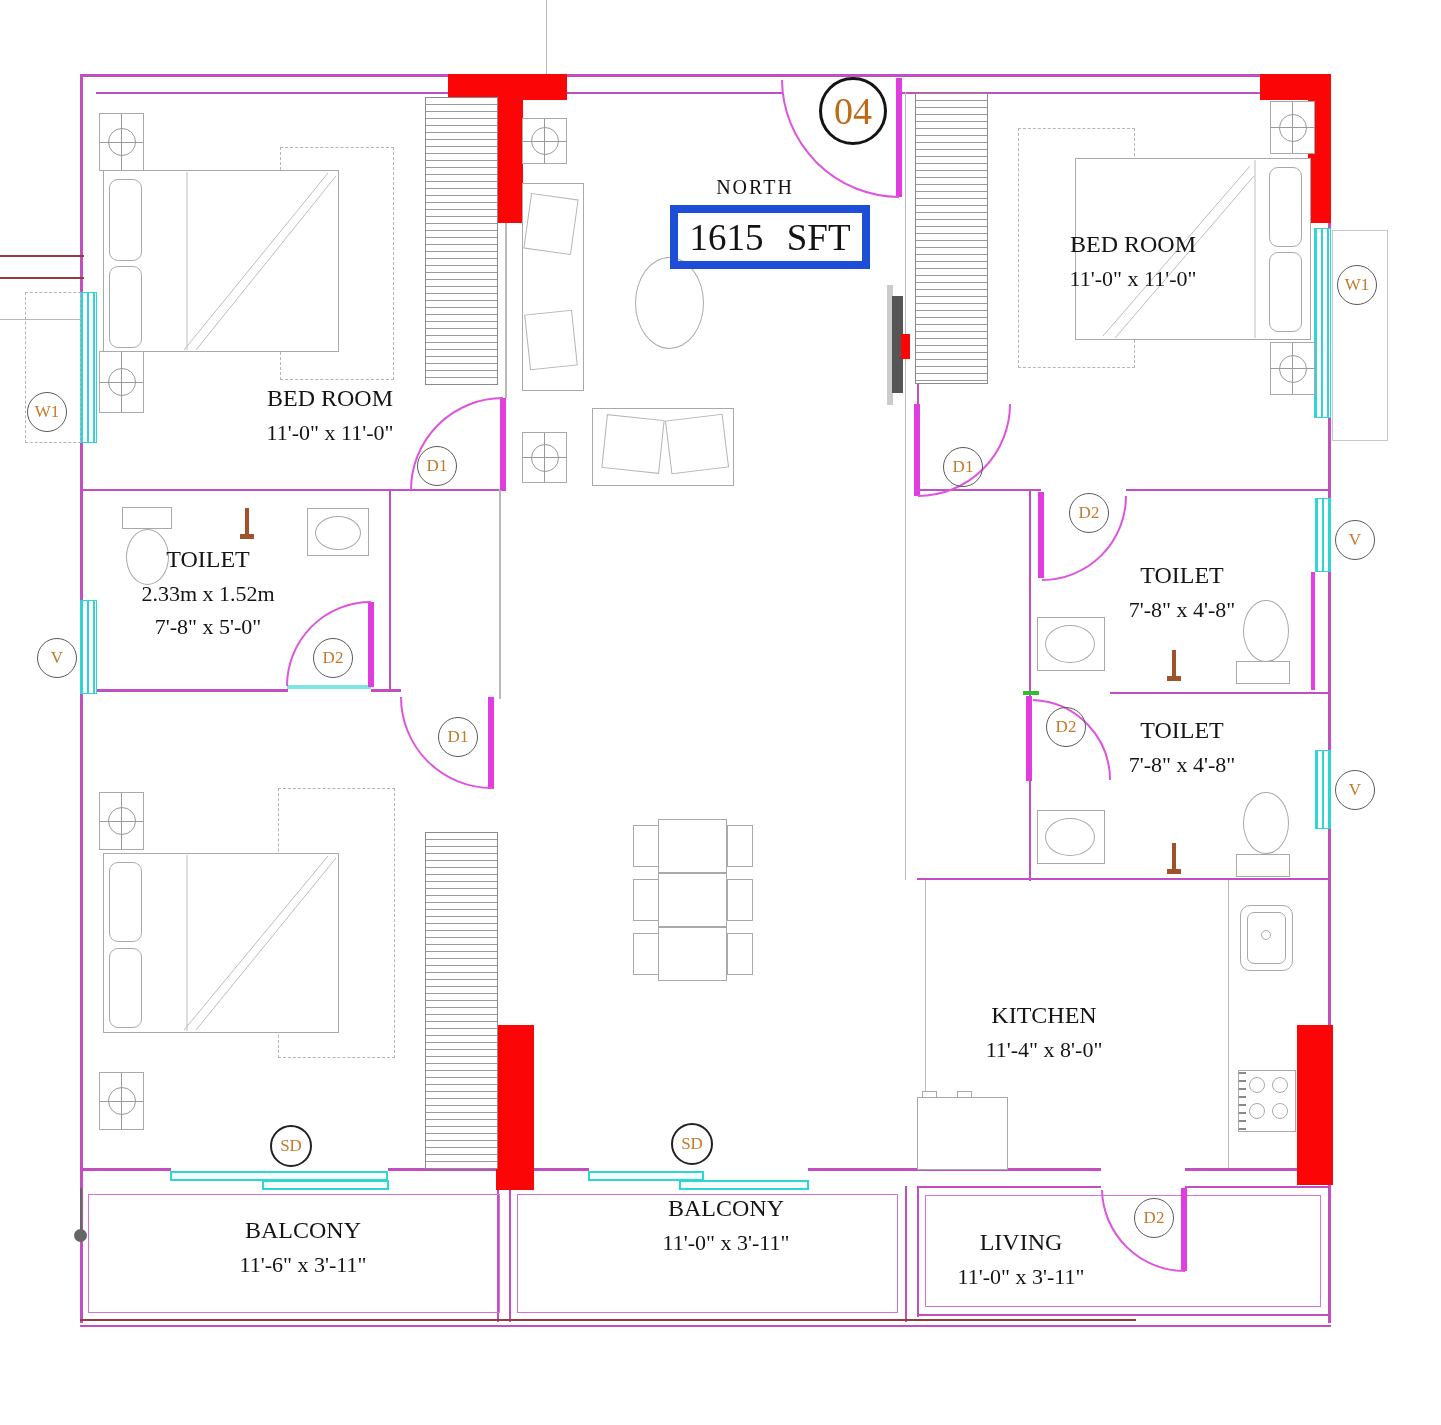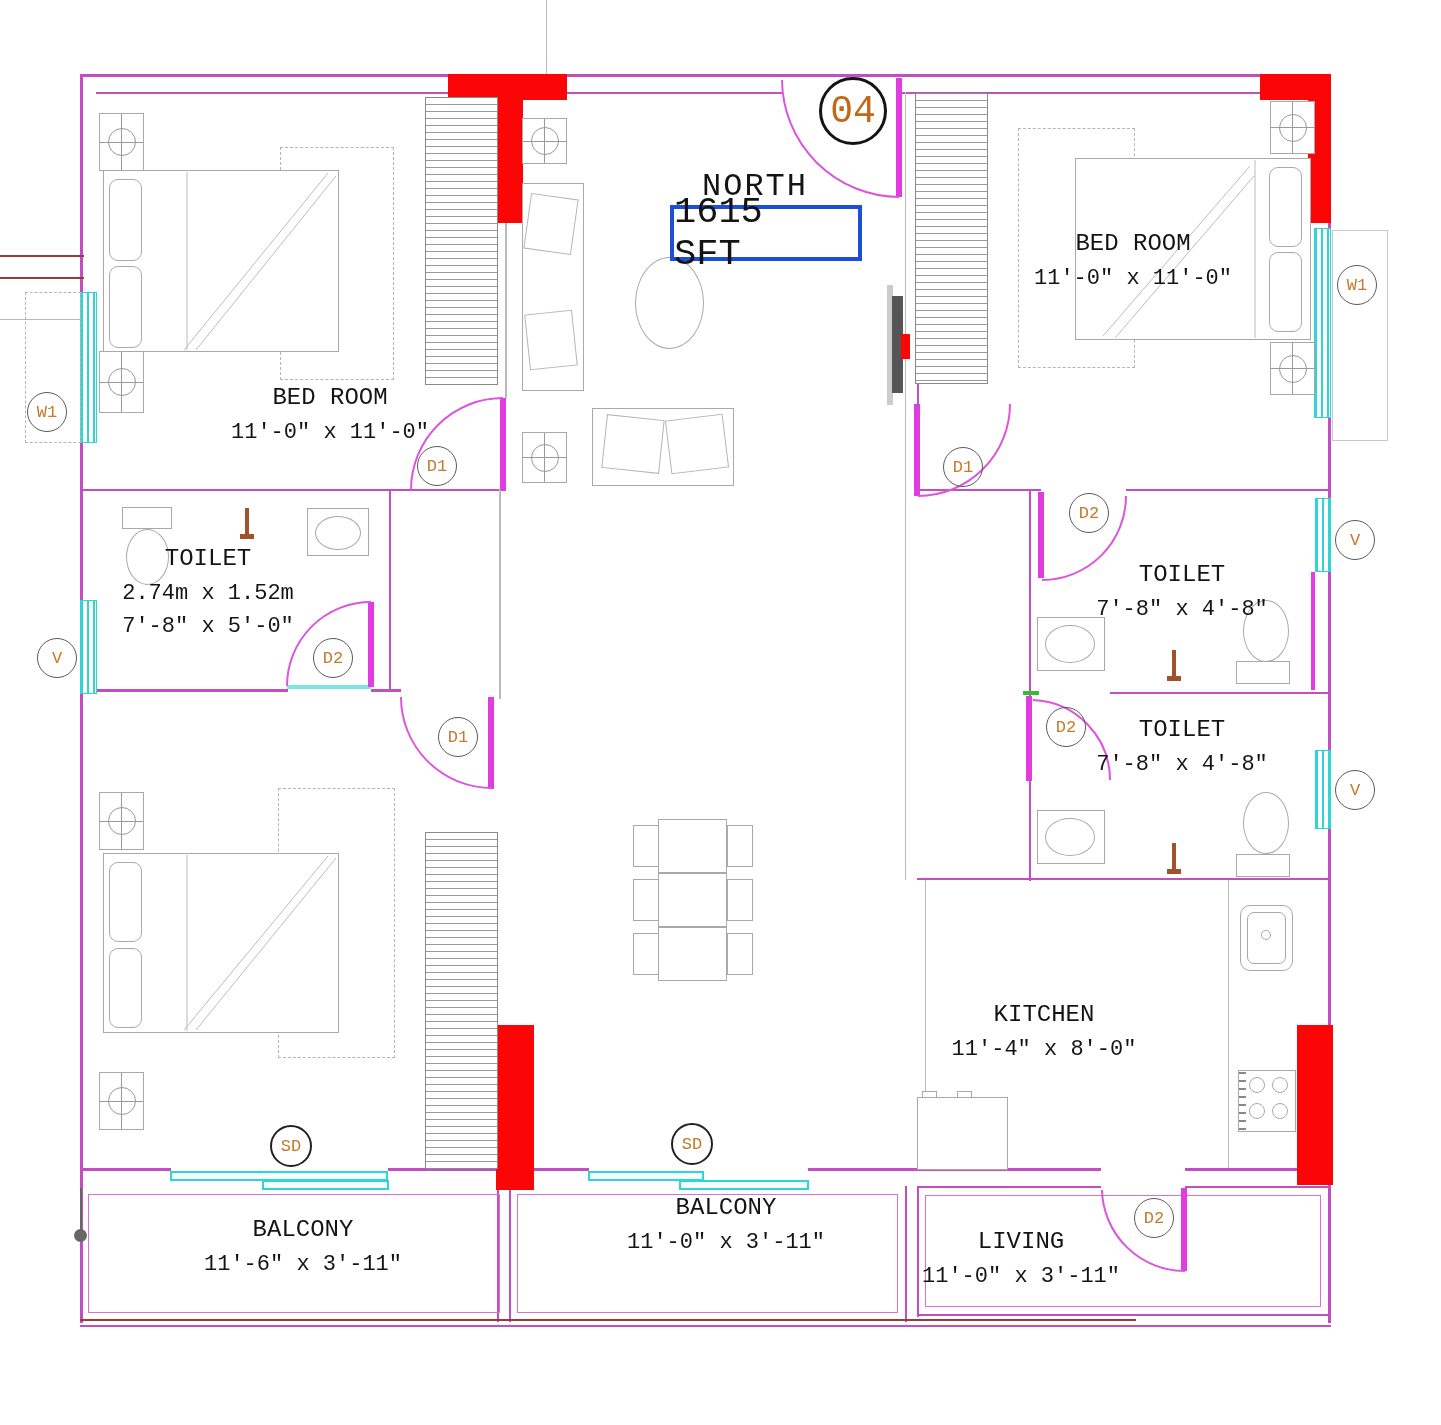--- a/index.html
+++ b/index.html
@@ -1,17 +1,17 @@
 <!DOCTYPE html>
 <html><head>
 <meta charset="utf-8">
 <style>
   html,body{margin:0;padding:0;background:#fff;}
   .canvas{position:relative;width:1441px;height:1425px;background:#fff;overflow:hidden;
-          font-family:Liberation Mono, monospace;}
+          font-family:Liberation Serif, serif;}
   .abs,.w,.g,.wr,.wb,.c,.win,.sl,.th,.f,.d,.wd,.dl,.cu,.p,.inr,.proj{position:absolute;box-sizing:border-box;}
   .w{background:#C24FC2;}
   .g{background:#b9b9b9;}
   .wr{background:#9B3A3A;}
   .wb{background:#E63BE6;}
   .c{background:#FB0507;}
   .win{background:repeating-linear-gradient(90deg,#2FD4D4 0 2px,#ffffff 2px 6px);border:1px solid #2FD4D4;}
   .sl{border:2px solid #2FD4D4;background:#f4ffff;}
   .th{background:#7EE5E5;}
   .f{border:1px solid #a9a9a9;background:#fff;}
@@ -28,21 +28,21 @@
         linear-gradient(#9a9a9a,#9a9a9a) center/100% 1px no-repeat,
         linear-gradient(#9a9a9a,#9a9a9a) center/1px 100% no-repeat,#fff;}
   .lbl{position:absolute;transform:translate(-50%,-50%);text-align:center;font-size:24px;
        color:#141414;white-space:nowrap;line-height:1.5;}
   .dim{font-size:22px;}
   .tag{position:absolute;transform:translate(-50%,-50%);width:38px;height:38px;border:1px solid #5a5a5a;
        border-radius:50%;display:flex;align-items:center;justify-content:center;font-size:17px;
        color:#C4792B;background:transparent;}
   .unit-circle{position:absolute;transform:translate(-50%,-50%);width:62px;height:62px;border:3px solid #141414;
        border-radius:50%;display:flex;align-items:center;justify-content:center;font-size:38px;color:#C06A18;}
-  .sft{position:absolute;border:4px solid #1d4ed8;display:flex;align-items:center;justify-content:center;
+  .sft{position:absolute;border:8px solid #1d4ed8;display:flex;align-items:center;justify-content:center;
        font-size:37px;color:#141414;word-spacing:14px;}
   svg.overlay{position:absolute;left:0;top:0;pointer-events:none;}
 </style>
 </head>
 <body>
 
 <div class="canvas">
 
   <div class="w" style="left:80px;top:74px;width:1251px;height:3px"></div>
   <div class="w" style="left:96px;top:92px;width:686px;height:2px"></div>
@@ -229,34 +229,34 @@
       <path d="M 1102,1190 A 83,83 0 0 0 1185,1271"></path>
     </g>
     <g fill="none" stroke="#bcbcbc" stroke-width="1">
       <path d="M 187,172 L 187,350 M 196,350 L 336,176 M 184,350 L 328,173"></path>
       <path d="M 1255,160 L 1255,338 M 1103,336 L 1250,166 M 1115,338 L 1254,176"></path>
       <path d="M 187,855 L 187,1031 M 196,1030 L 336,858 M 184,1030 L 328,856"></path>
     </g>
   </svg>
 
   <div class="unit-circle" style="left:853px;top:111px">04</div>
-  <div class="lbl" style="left:755px;top:187px;font-size:32px;letter-spacing:2px">NORTH</div>
+  <div class="lbl" style="left:755px;top:187px;font-size:20px;letter-spacing:2px">NORTH</div>
   <div class="sft" style="left:670px;top:205px;width:184px;height:48px">1615 SFT</div>
 
   <div class="lbl" style="left:330px;top:414px">
     <div>BED ROOM</div>
     <div class="dim">11'-0" x 11'-0"</div>
   </div>
   <div class="lbl" style="left:1133px;top:260px">
     <div>BED ROOM</div>
     <div class="dim">11'-0" x 11'-0"</div>
   </div>
   <div class="lbl" style="left:208px;top:592px">
     <div>TOILET</div>
-    <div class="dim">2.74m x 1.52m</div>
+    <div class="dim">2.33m x 1.52m</div>
     <div class="dim">7'-8" x 5'-0"</div>
   </div>
   <div class="lbl" style="left:1182px;top:591px">
     <div>TOILET</div>
     <div class="dim">7'-8" x 4'-8"</div>
   </div>
   <div class="lbl" style="left:1182px;top:746px">
     <div>TOILET</div>
     <div class="dim">7'-8" x 4'-8"</div>
   </div>

